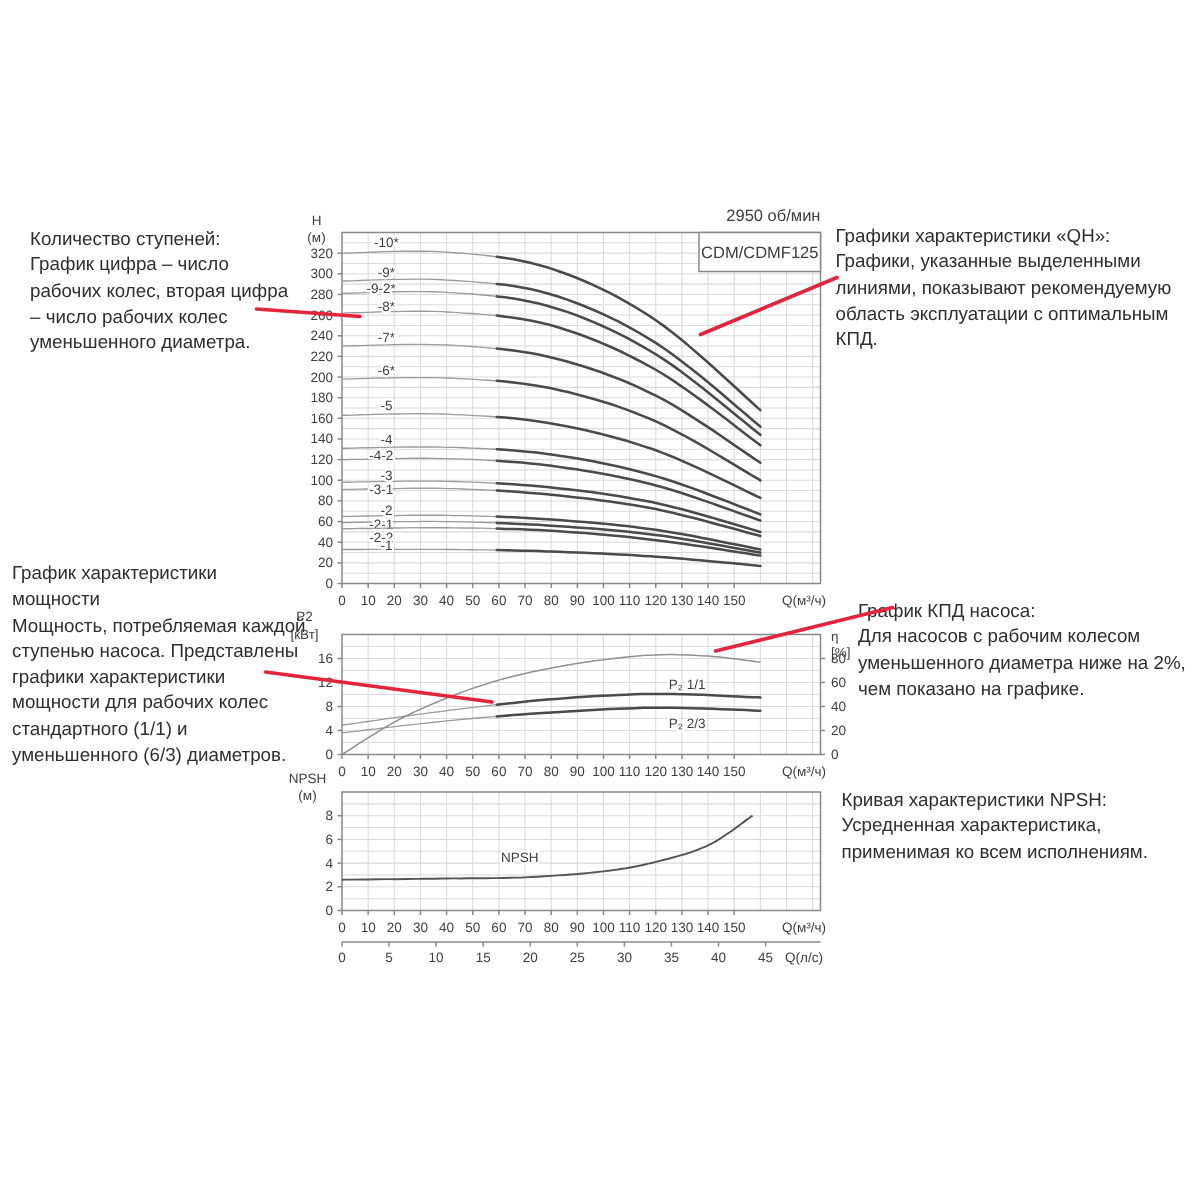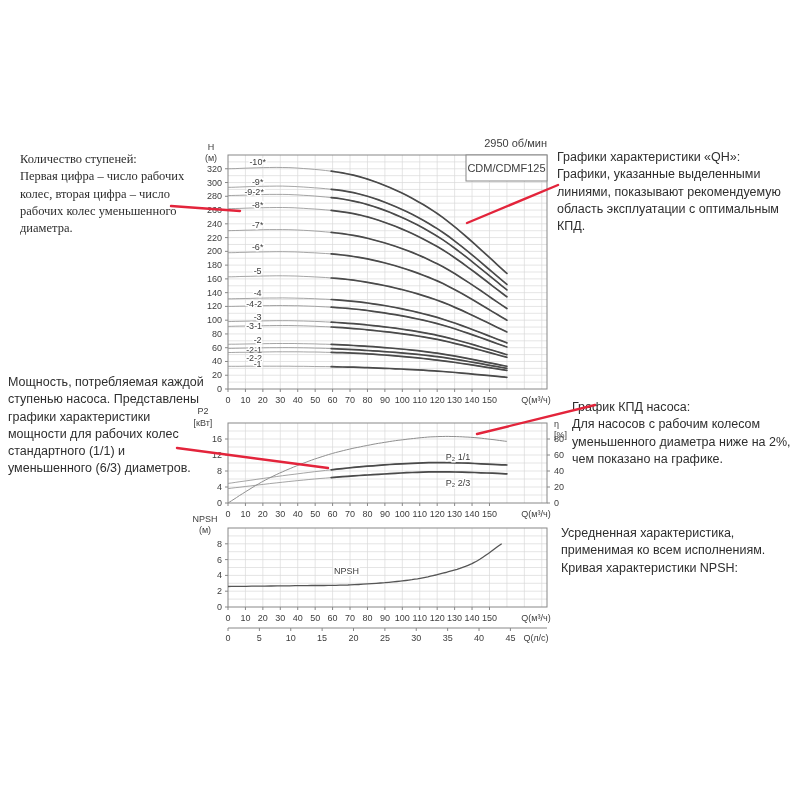--- a/index.html
+++ b/index.html
@@ -11,42 +11,43 @@
   #charts{left:165px;top:130px;}
   #redlines{left:0;top:0;pointer-events:none;}
   text{font-family:"Liberation Sans",sans-serif;}
   .clabel{paint-order:stroke;stroke:#ffffff;stroke-width:3px;stroke-linejoin:round;}
 </style>
 </head>
 <body>
 
 <div class="canvas">
 
-  <div class="ann" style="left:20px;top:151px;width:180px;font-family:Liberation Serif, serif;">
+  <div class="ann" style="left:20px;top:151px;width:180px;">
     <div>Количество ступеней:</div>
-    <div>Первая цифра – число рабочих колес, вторая цифра – число рабочих колес уменьшенного диаметра.</div>
+    <div>График цифра – число рабочих колес, вторая цифра – число рабочих колес уменьшенного диаметра.</div>
   </div>
 
   <div class="ann" style="left:8px;top:374px;width:196px;">
+    <div>График характеристики мощности</div>
     <div>Мощность, потребляемая каждой ступенью насоса. Представлены графики характеристики мощности для рабочих колес стандартного (1/1) и уменьшенного (6/3) диаметров.</div>
   </div>
 
   <div class="ann" style="left:557px;top:149px;width:250px;">
     <div>Графики характеристики «QH»:</div>
     <div>Графики, указанные выделенными линиями, показывают рекомендуемую область эксплуатации с оптимальным КПД.</div>
   </div>
 
   <div class="ann" style="left:572px;top:399px;width:220px;">
     <div>График КПД насоса:</div>
     <div>Для насосов с рабочим колесом уменьшенного диаметра ниже на 2%, чем показано на графике.</div>
   </div>
 
   <div class="ann" style="left:561px;top:525px;width:240px;">
+    <div>Кривая характеристики NPSH:</div>
     <div>Усредненная характеристика, применимая ко всем исполнениям.</div>
-    <div>Кривая характеристики NPSH:</div>
   </div>
 
   <svg id="charts" width="405" height="520" viewBox="0 0 405 520">
       <line x1="80.43169398907104" y1="25" x2="80.43169398907104" y2="259" stroke="#dadada" stroke-width="0.7"></line>
       <line x1="97.86338797814207" y1="25" x2="97.86338797814207" y2="259" stroke="#dadada" stroke-width="0.7"></line>
       <line x1="115.29508196721311" y1="25" x2="115.29508196721311" y2="259" stroke="#dadada" stroke-width="0.7"></line>
       <line x1="132.72677595628414" y1="25" x2="132.72677595628414" y2="259" stroke="#dadada" stroke-width="0.7"></line>
       <line x1="150.1584699453552" y1="25" x2="150.1584699453552" y2="259" stroke="#dadada" stroke-width="0.7"></line>
       <line x1="167.59016393442622" y1="25" x2="167.59016393442622" y2="259" stroke="#dadada" stroke-width="0.7"></line>
       <line x1="185.02185792349727" y1="25" x2="185.02185792349727" y2="259" stroke="#dadada" stroke-width="0.7"></line>

